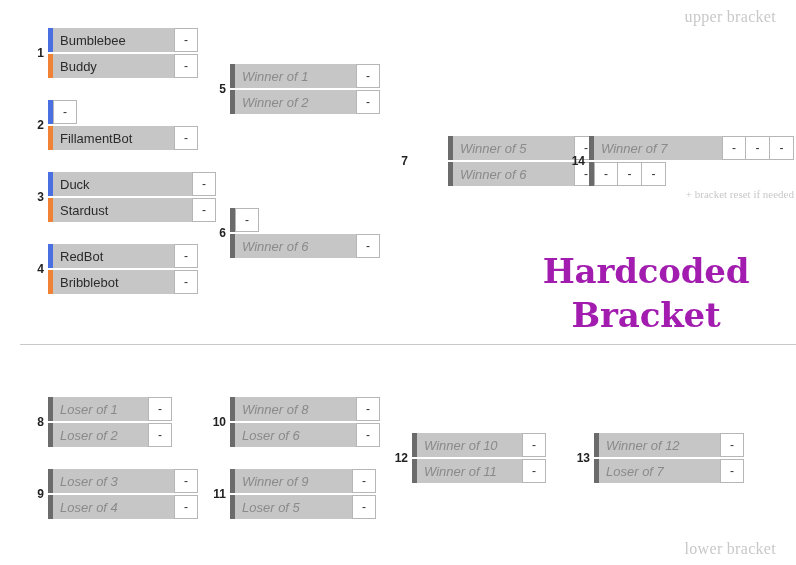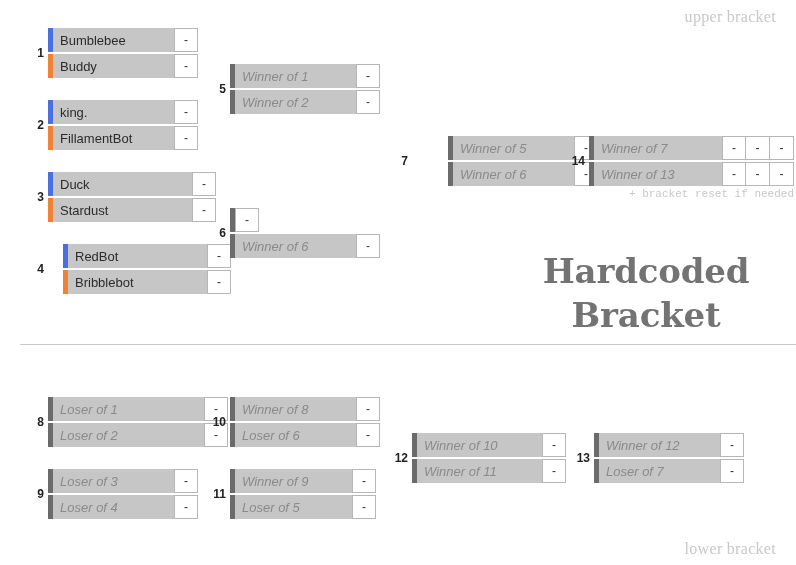--- a/index.html
+++ b/index.html
@@ -41,21 +41,21 @@
   #page-title {
     position: absolute;
     left: 516px;
     top: 250px;
     width: 260px;
     text-align: center;
     font-family: "DejaVu Serif", "Liberation Serif", serif;
     font-weight: bold;
     font-size: 34px;
     line-height: 1.28;
-    color: #737373;
+    color: #a21caf;
     letter-spacing: -0.2px;
   }
 
   
   .match {
     position: absolute;
   }
   .match-number {
     position: absolute;
     left: 0;
@@ -118,21 +118,21 @@
     justify-content: center;
     font-size: 12px;
     color: #303030;
   }
   .score-cell + .score-cell { border-left: none; }
 
   .match-note {
     position: absolute;
     right: 0;
     top: 52px;
-    font-family: Liberation Mono, monospace;
+    font-family: Liberation Serif, serif;
     font-size: 11px;
     color: #c8c8c8;
     white-space: nowrap;
   }
 </style>
 </head>
 <body>
 
 <div id="upper-bracket-label" class="corner-label">upper bracket</div>
 
@@ -154,21 +154,20 @@
           <div class="team-name">Buddy</div>
           <div class="score-cell">-</div>
         </div>
       </div>
     </div>
     <div class="match" style="left: 28px; top: 100px; width: 170px; height: 50px;">
       <div class="match-number">2</div>
       <div class="match-rows" style="width: 150px;">
         <div class="team-row">
           <div class="seed-bar blue"></div>
-          <div class="team-name">king.</div>
           <div class="score-cell">-</div>
         </div>
         <div class="team-row">
           <div class="seed-bar orange"></div>
           <div class="team-name">FillamentBot</div>
           <div class="score-cell">-</div>
         </div>
       </div>
     </div>
     <div class="match" style="left: 28px; top: 172px; width: 170px; height: 50px;">
@@ -181,21 +180,21 @@
         </div>
         <div class="team-row">
           <div class="seed-bar orange"></div>
           <div class="team-name">Stardust</div>
           <div class="score-cell">-</div>
         </div>
       </div>
     </div>
     <div class="match" style="left: 28px; top: 244px; width: 170px; height: 50px;">
       <div class="match-number">4</div>
-      <div class="match-rows" style="width: 168px; margin-left: 15px;">
+      <div class="match-rows" style="width: 150px;">
         <div class="team-row">
           <div class="seed-bar blue"></div>
           <div class="team-name">RedBot</div>
           <div class="score-cell">-</div>
         </div>
         <div class="team-row">
           <div class="seed-bar orange"></div>
           <div class="team-name">Bribblebot</div>
           <div class="score-cell">-</div>
         </div>
@@ -250,33 +249,32 @@
       <div class="match-rows" style="width: 205px;">
         <div class="team-row">
           <div class="seed-bar dark"></div>
           <div class="team-name placeholder">Winner of 7</div>
           <div class="score-cell">-</div>
           <div class="score-cell">-</div>
           <div class="score-cell">-</div>
         </div>
         <div class="team-row">
           <div class="seed-bar dark"></div>
-          <div class="team-name placeholder">Winner of 13</div>
           <div class="score-cell">-</div>
           <div class="score-cell">-</div>
           <div class="score-cell">-</div>
         </div>
       </div>
       <div class="match-note">+ bracket reset if needed</div>
     </div>
   </div>
 <div id="lower-bracket-region">
     <div class="match" style="left: 28px; top: 397px; width: 170px; height: 50px;">
       <div class="match-number">8</div>
-      <div class="match-rows" style="width: 180px; border-radius: 20px;">
+      <div class="match-rows" style="width: 124px; border-radius: 20px;">
         <div class="team-row">
           <div class="seed-bar dark"></div>
           <div class="team-name placeholder">Loser of 1</div>
           <div class="score-cell">-</div>
         </div>
         <div class="team-row">
           <div class="seed-bar dark"></div>
           <div class="team-name placeholder">Loser of 2</div>
           <div class="score-cell">-</div>
         </div>
@@ -322,21 +320,21 @@
         </div>
         <div class="team-row">
           <div class="seed-bar dark"></div>
           <div class="team-name placeholder">Loser of 5</div>
           <div class="score-cell">-</div>
         </div>
       </div>
     </div>
     <div class="match" style="left: 392px; top: 433px; width: 170px; height: 50px;">
       <div class="match-number">12</div>
-      <div class="match-rows" style="width: 154px;">
+      <div class="match-rows" style="width: 134px;">
         <div class="team-row">
           <div class="seed-bar dark"></div>
           <div class="team-name placeholder">Winner of 10</div>
           <div class="score-cell">-</div>
         </div>
         <div class="team-row">
           <div class="seed-bar dark"></div>
           <div class="team-name placeholder">Winner of 11</div>
           <div class="score-cell">-</div>
         </div>

